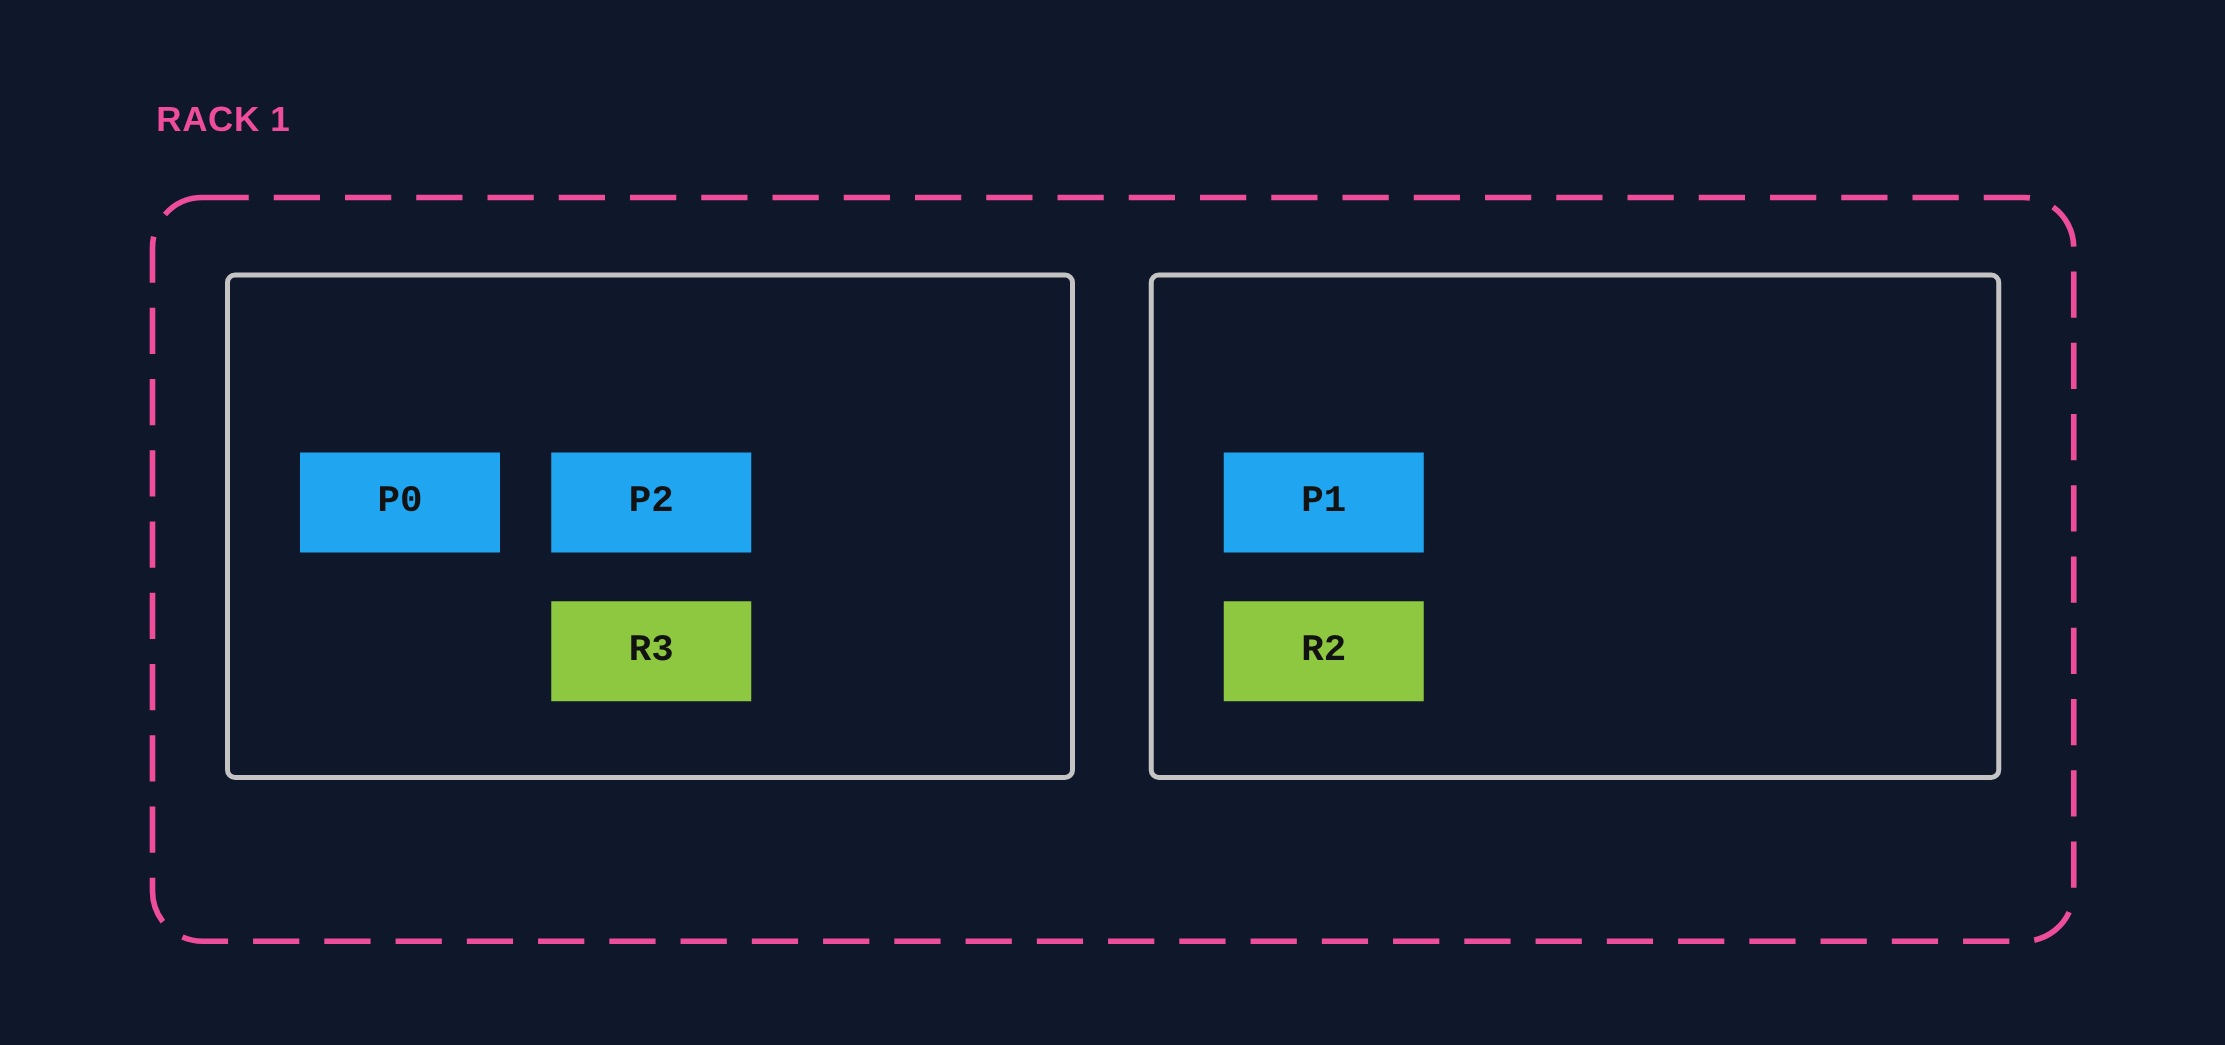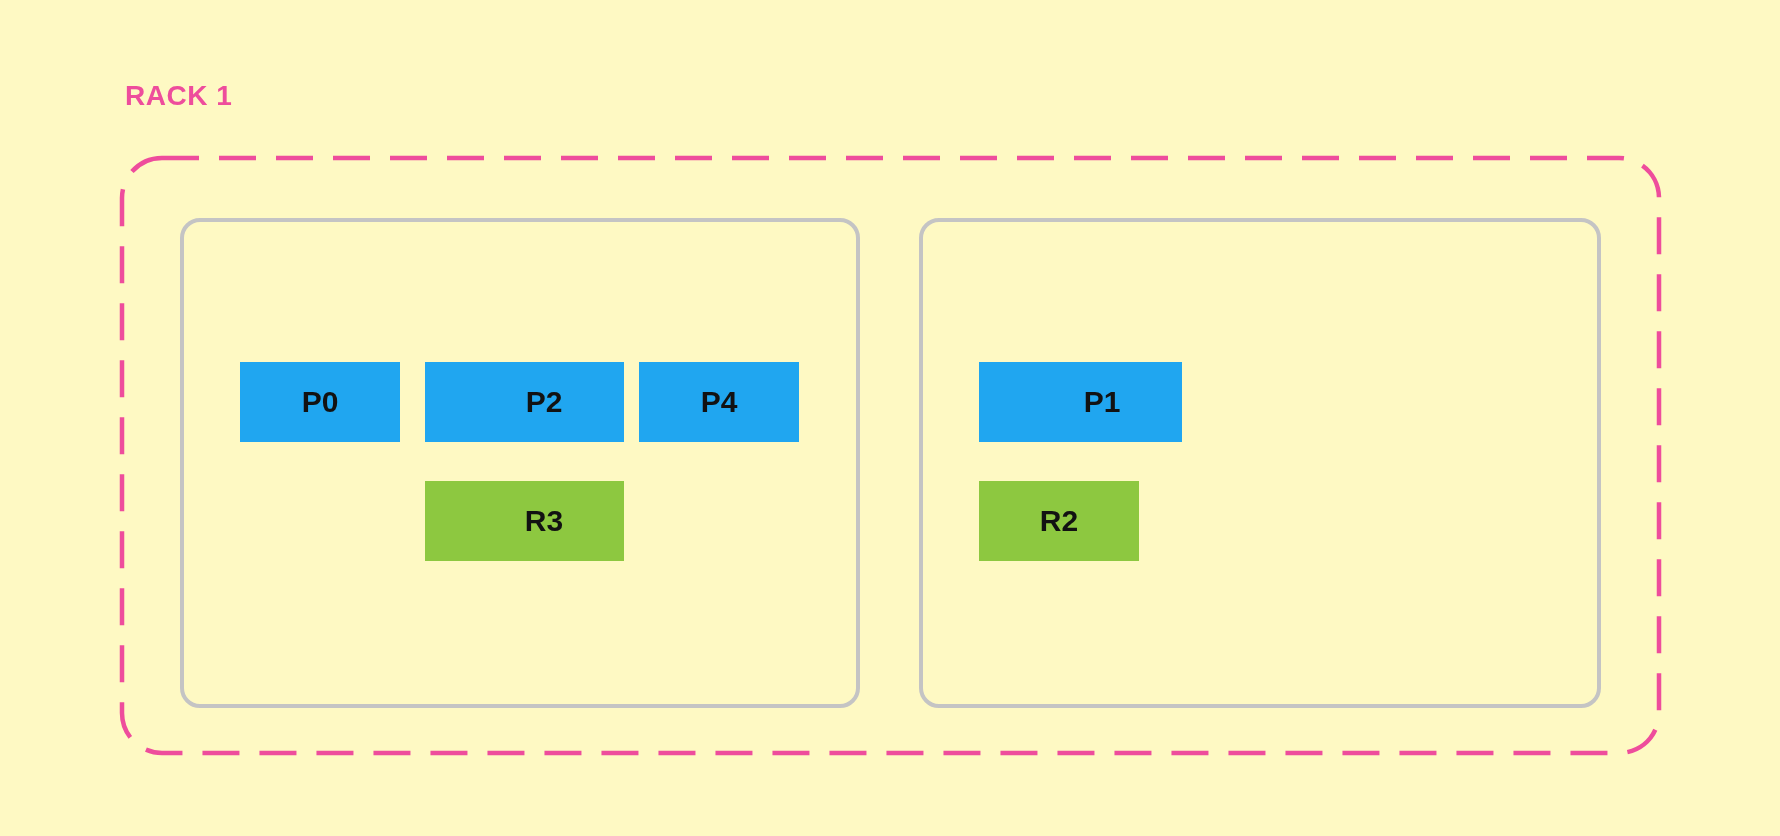--- a/index.html
+++ b/index.html
@@ -5,21 +5,21 @@
   html, body {
     margin: 0;
     padding: 0;
     background: #000000;
     font-family: "Liberation Sans", sans-serif;
   }
   .stage {
     position: relative;
     width: 1780px;
     height: 836px;
-    background: #fef9c3;
+    background: #0f172a;
     overflow: hidden;
   }
   .rack-label {
     position: absolute;
     left: 125px;
     top: 82px;
     font-size: 28px;
     font-weight: 700;
     letter-spacing: 0.5px;
     color: #EE4D9C;
@@ -37,63 +37,63 @@
   .rack-outline-svg rect {
     fill: none;
     stroke: #EE4D9C;
     stroke-width: 4.5;
     stroke-dasharray: 37 20;
     stroke-linecap: butt;
   }
   .node {
     position: absolute;
     top: 218px;
-    height: 490px;
+    height: 406px;
     border: 4.5px solid #C4C4C4;
-    border-radius: 20px;
+    border-radius: 8px;
     box-sizing: border-box;
     background: transparent;
+    font-family: Liberation Mono, monospace;
   }
   .node-left  { left: 180px; width: 680px; }
   .node-right { left: 919px; width: 682px; }
   .box {
     position: absolute;
     width: 160px;
     height: 80px;
     display: flex;
     align-items: center;
     justify-content: center;
     font-size: 30px;
     font-weight: 700;
     color: #121212;
     line-height: 1;
   }
   
   .c1 { left: 56px;  }
-  .c2 { left: 241px; padding-left: 39px; }
+  .c2 { left: 257px; }
   .c3 { left: 455px; }
   .r1 { top: 140px;  }
   .r2 { top: 259px;  }
 </style>
 </head>
 <body>
 
 <div class="stage">
 
   <div class="rack-label" style="color: rgb(238, 77, 156);">RACK 1</div>
 
   <svg class="rack-outline-svg" viewBox="0 0 1780 836" aria-hidden="true">
     <rect x="122" y="158" width="1537" height="595" rx="40" style="stroke: rgb(238, 77, 156);"></rect>
   </svg>
 
   <div class="node node-left" style="border-color: rgb(196, 196, 196);">
     <div class="box c1 r1" style="background-color: rgb(32, 166, 240);">P0</div>
     <div class="box c2 r1" style="background-color: rgb(32, 166, 240);">P2</div>
-    <div class="box c3 r1" style="background-color: rgb(32, 166, 240);">P4</div>
     <div class="box c2 r2" style="background-color: rgb(141, 200, 64);">R3</div>
   </div>
 
   <div class="node node-right" style="border-color: rgb(196, 196, 196);">
-    <div class="box c1 r1" style="background-color: rgb(32, 166, 240); padding-left: 43px;">P1</div>
+    <div class="box c1 r1" style="background-color: rgb(32, 166, 240);">P1</div>
     <div class="box c1 r2" style="background-color: rgb(141, 200, 64);">R2</div>
   </div>
 
 </div>
 
 </body></html>

